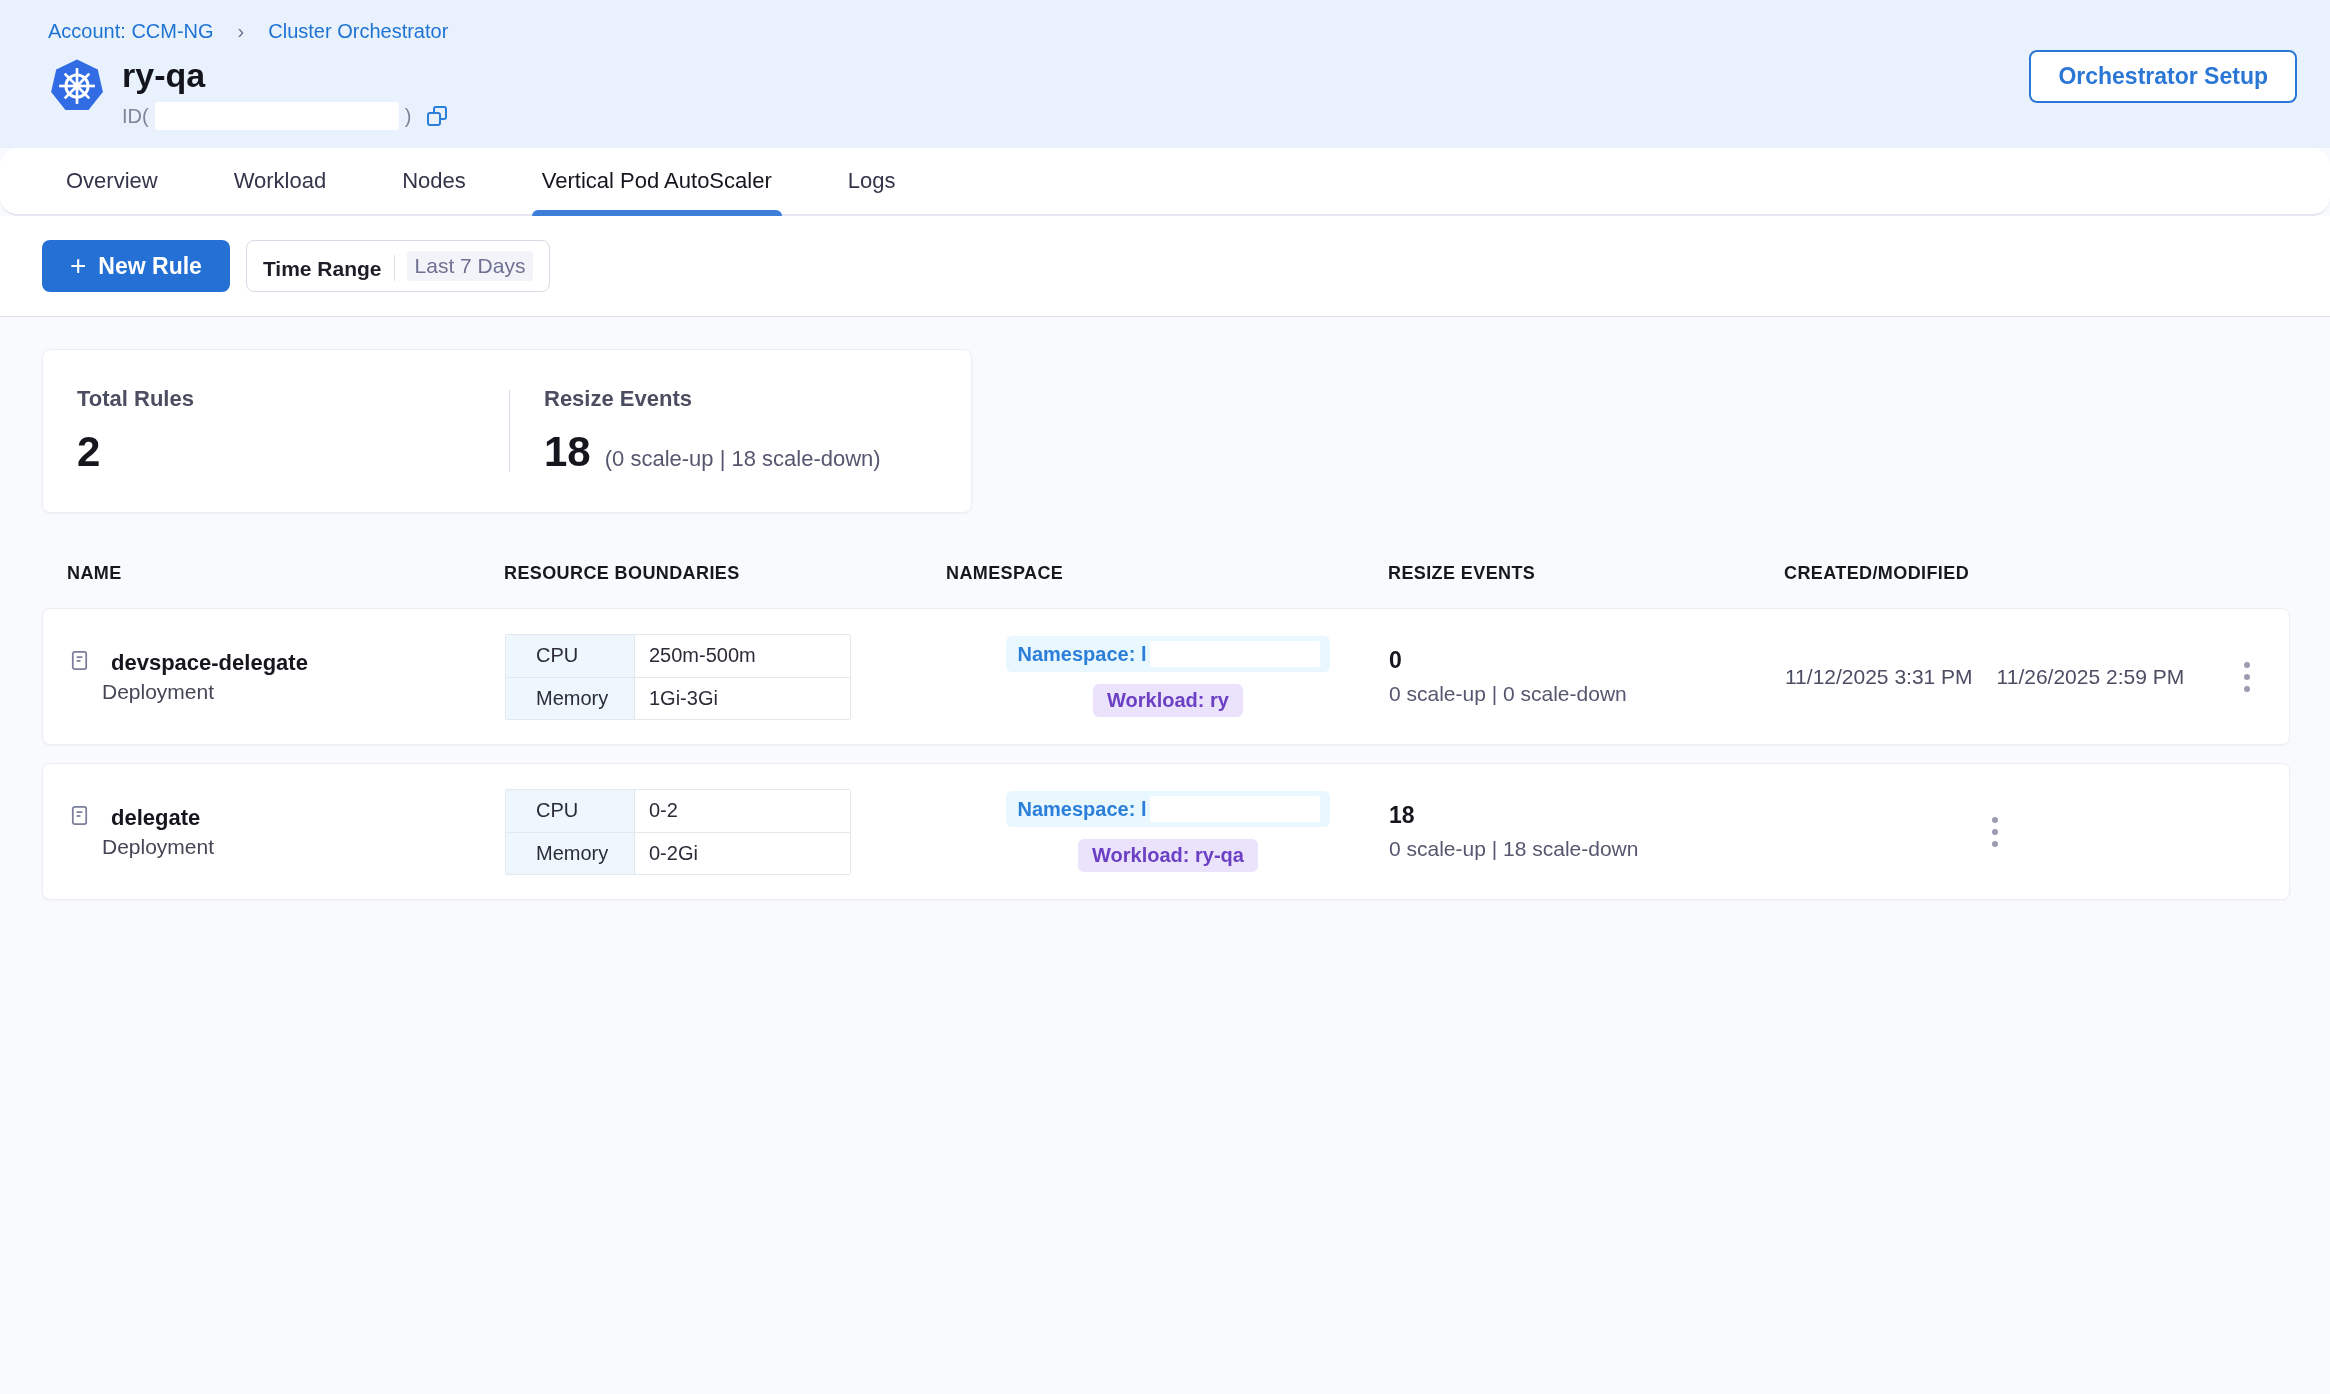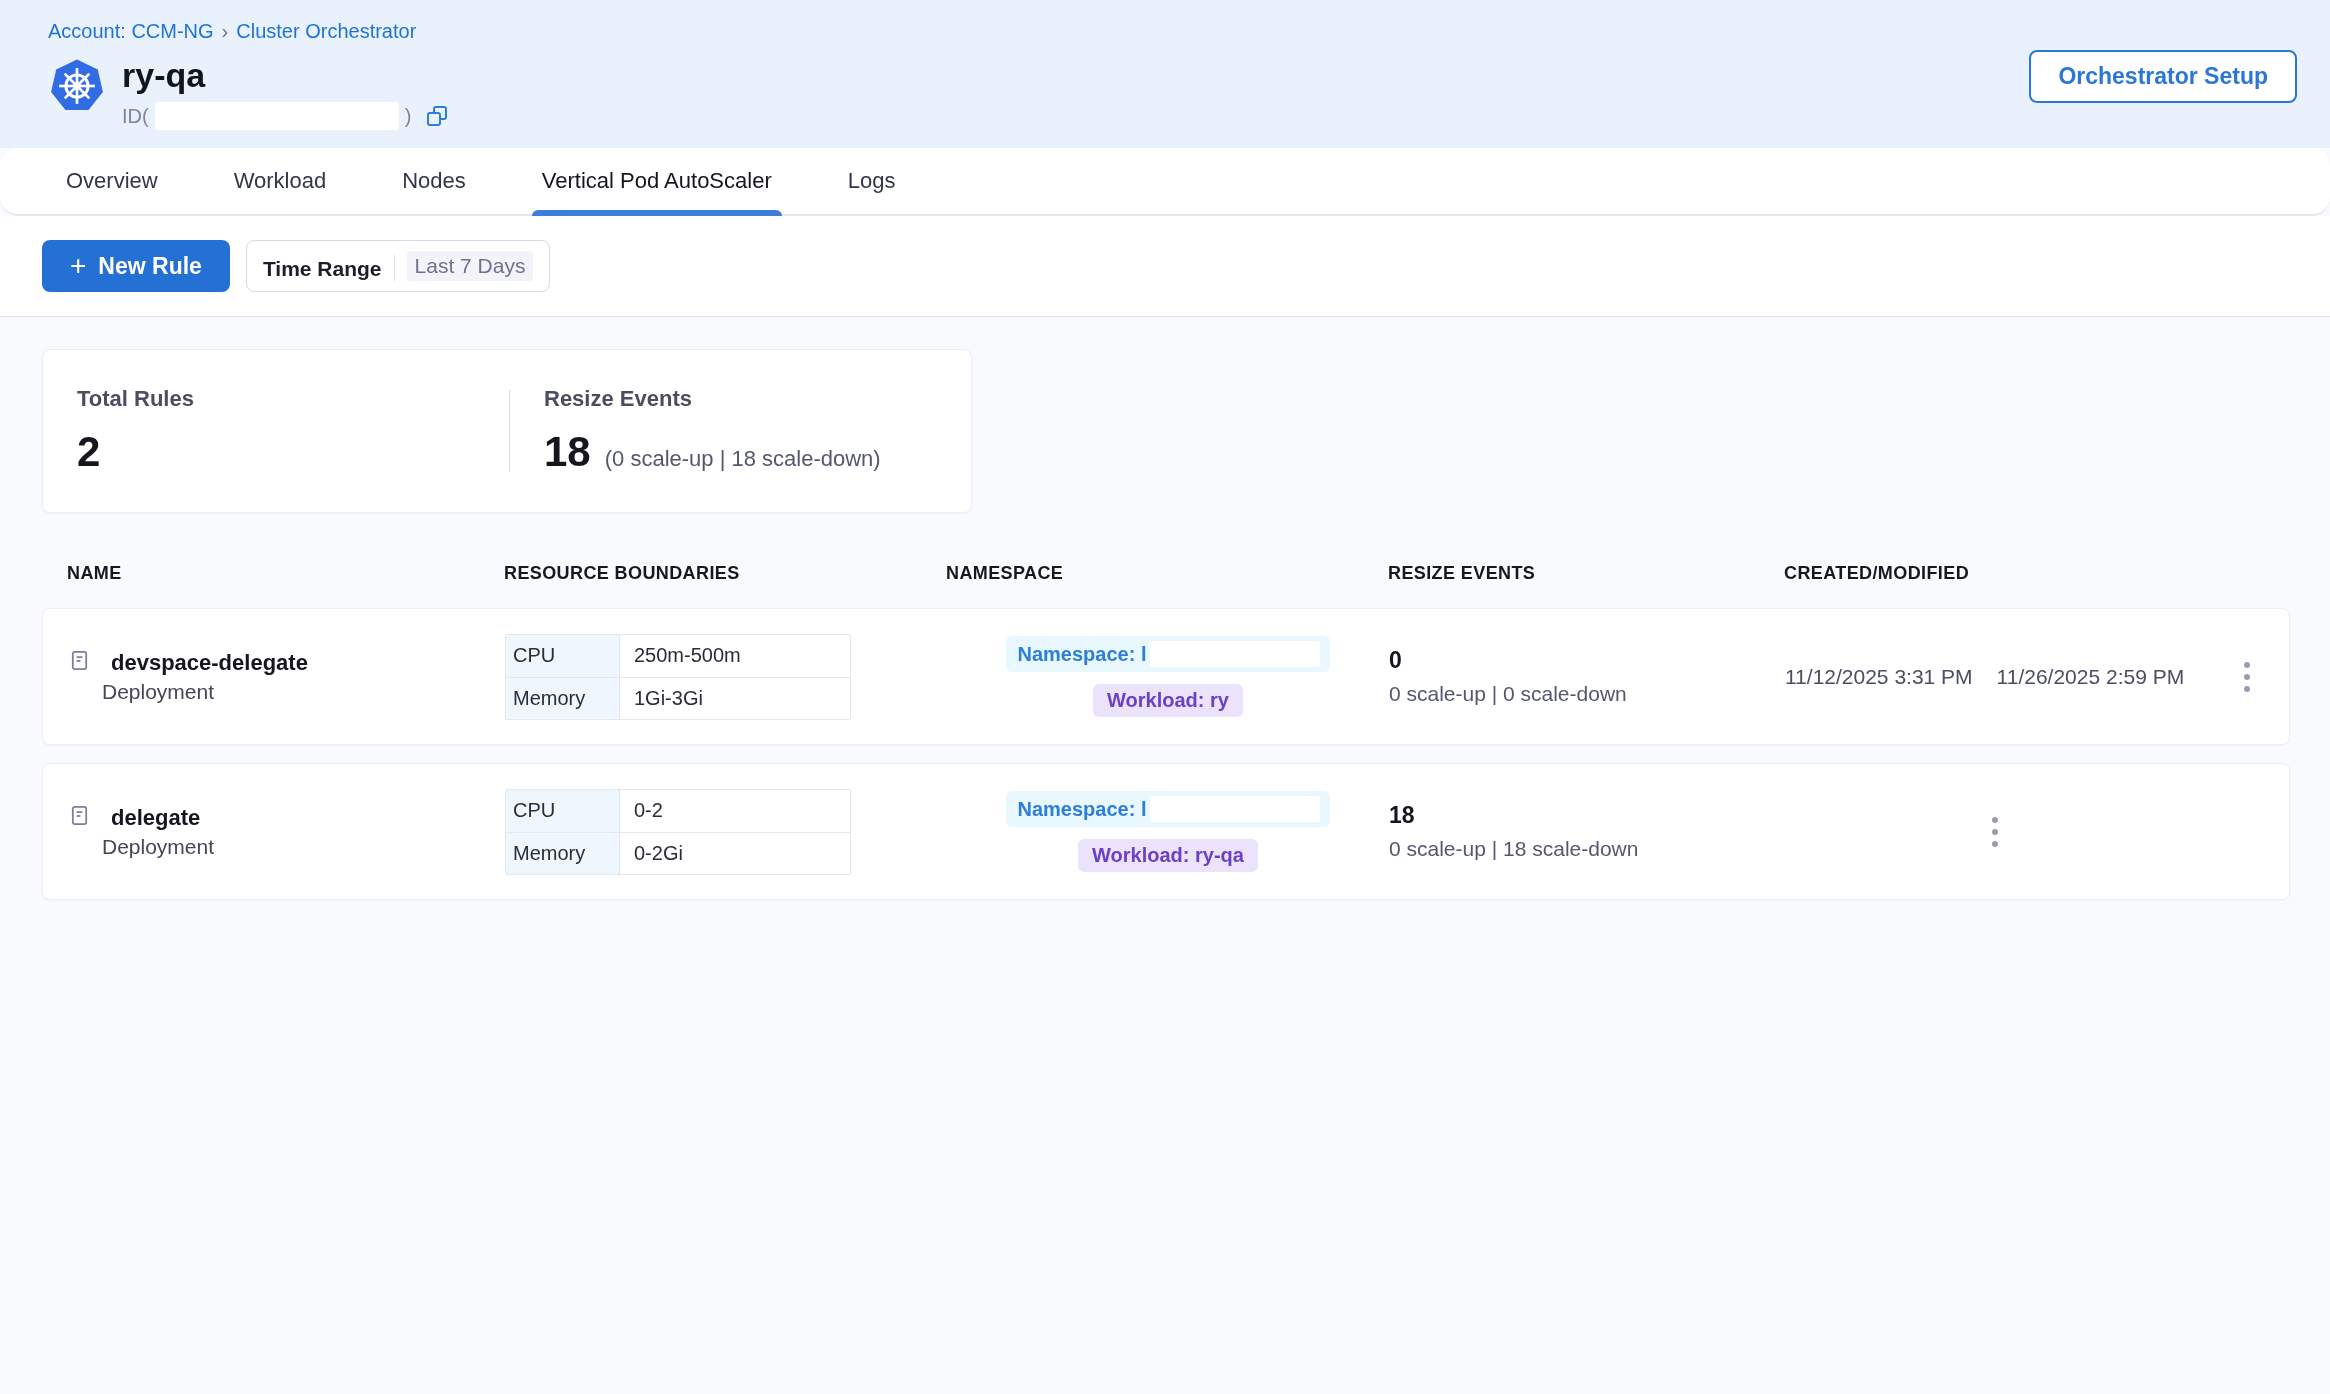--- a/index.html
+++ b/index.html
@@ -7,21 +7,21 @@
   body {
     font-family:"Liberation Sans", sans-serif;
     background:#f8fafd;
     color:#1c1d27;
     overflow:hidden;
   }
   .page { width:2330px; height:1394px; display:flex; flex-direction:column; }
 
   
   .header { background:#e9f2fc; padding:20px 33px 18px 48px; position:relative; }
-  .breadcrumb { display:flex; align-items:center; gap:8px; font-size:20px; }
+  .breadcrumb { display:flex; align-items:center; gap:24px; font-size:20px; }
   .breadcrumb a { color:#1f73d2; text-decoration:none; cursor:pointer; }
   .crumb-sep { color:#6e7191; font-size:20px; }
   .header-main { display:flex; align-items:flex-start; gap:16px; margin-top:14px; }
   .k8s-badge { width:58px; height:58px; flex:0 0 auto; }
   .title-block { display:flex; flex-direction:column; }
   .cluster-title { font-size:34px; font-weight:700; color:#14151c; line-height:1.1; }
   .cluster-id-row { display:flex; align-items:center; gap:6px; margin-top:8px; color:#80839a; font-size:20px; }
   .redaction { background:#ffffff; border-radius:3px; width:244px; height:28px; display:inline-block; }
   .copy-btn { margin-left:8px; cursor:pointer; display:inline-flex; }
   .setup-btn {
@@ -79,21 +79,21 @@
     height:137px; padding-left:25px; margin-bottom:18px;
   }
   .name-cell { display:flex; flex-direction:column; gap:4px; }
   .name-line { display:flex; align-items:flex-end; gap:20px; }
   .rule-name { font-size:22px; font-weight:700; color:#15161e; }
   .rule-kind { font-size:21px; color:#454656; margin-left:34px; }
 
   .res-table { width:346px; border:1px solid #e3e8ee; border-radius:2px; }
   .res-row { display:flex; height:42px; }
   .res-row + .res-row { border-top:1px solid #e3e8ee; }
-  .res-label { width:114px; background:#eef7fd; display:flex; align-items:center; padding-left:7px; font-size:20px; color:#2b2c38; border-right:1px solid #e3e8ee; }
+  .res-label { width:129px; background:#eef7fd; display:flex; align-items:center; padding-left:30px; font-size:20px; color:#2b2c38; border-right:1px solid #e3e8ee; }
   .res-value { flex:1; display:flex; align-items:center; padding-left:14px; font-size:20px; color:#2b2c38; background:#ffffff; }
 
   .tags-cell { display:flex; flex-direction:column; align-items:center; gap:12px; }
   .tag-namespace {
     background:#e9f7ff; color:#2b7fd9; font-size:20px; font-weight:700;
     border-radius:6px; padding:5px 10px 5px 12px; display:flex; align-items:center; gap:4px;
   }
   .tag-namespace .redaction-sm { background:#ffffff; border-radius:2px; width:170px; height:26px; display:inline-block; }
   .tag-workload {
     background:#ebe3fb; color:#6c40c4; font-size:20px; font-weight:700;

